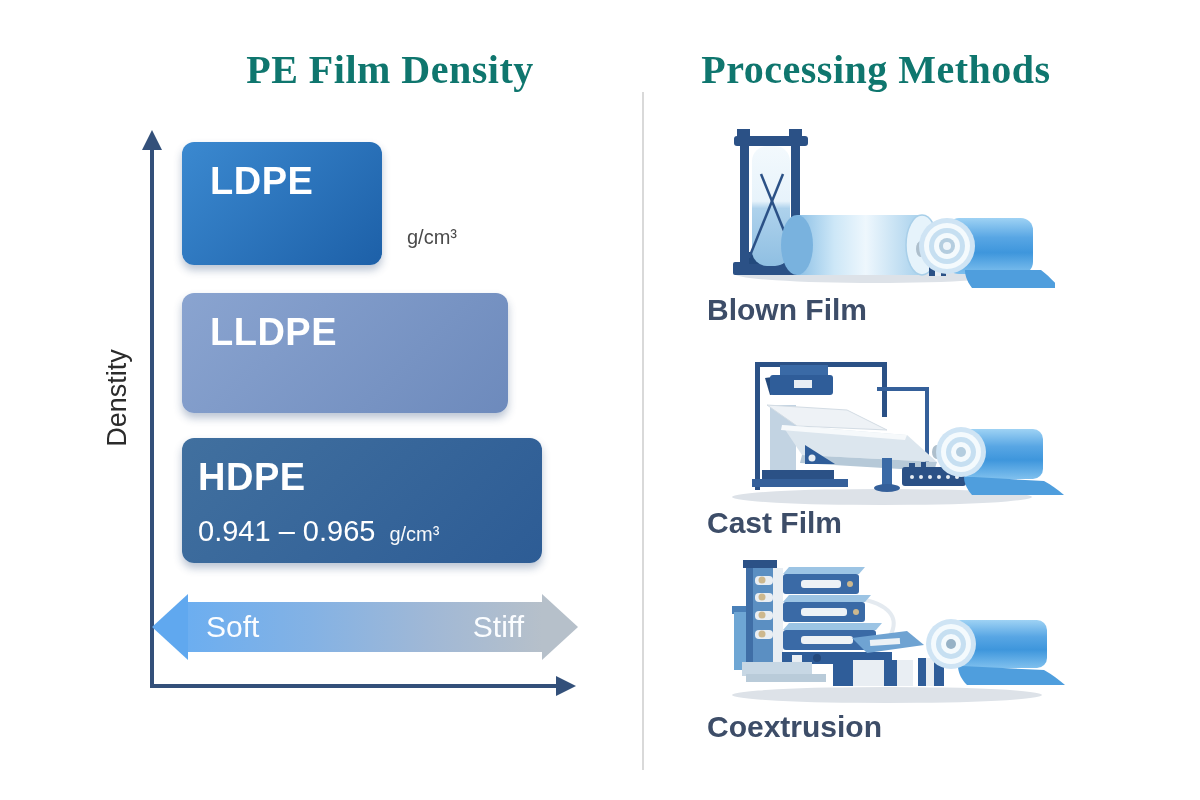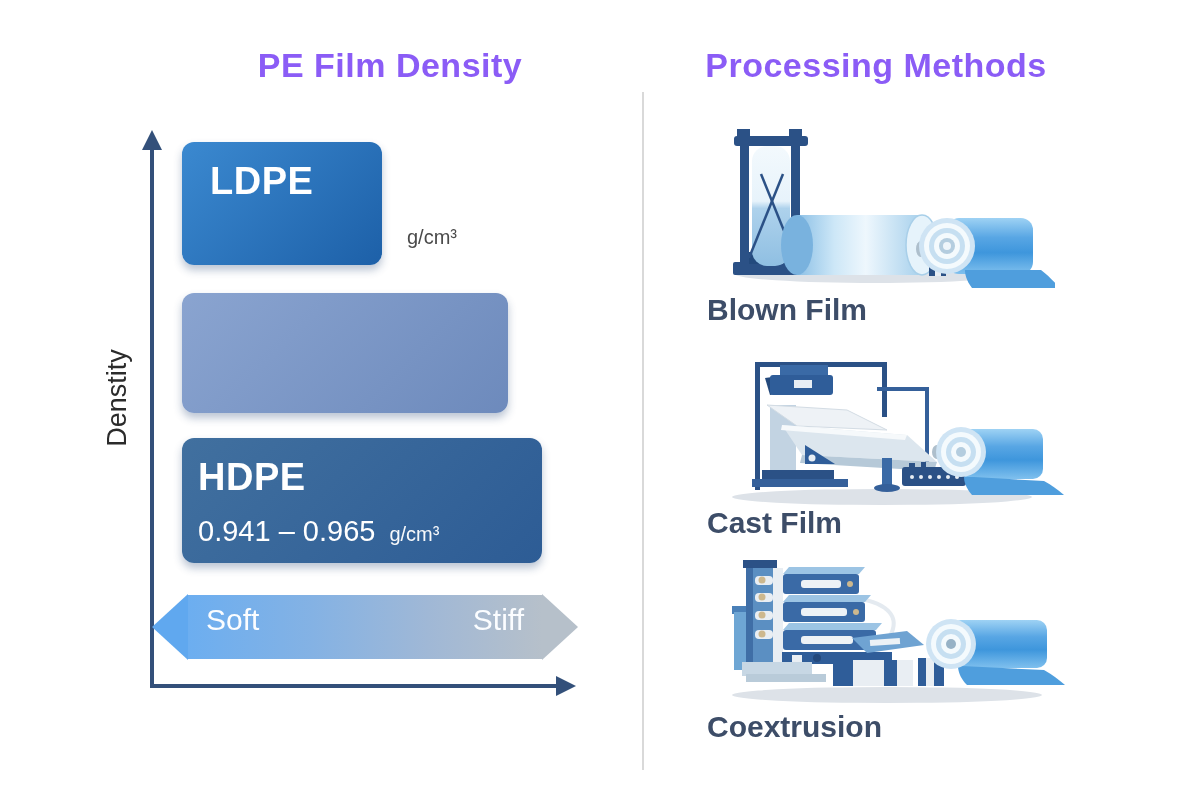--- a/index.html
+++ b/index.html
@@ -5,22 +5,22 @@
   html,body{margin:0;padding:0;}
   body{
     width:1200px;height:800px;position:relative;overflow:hidden;
     background:#ffffff;
     font-family:"Liberation Sans", sans-serif;
   }
   .abs{position:absolute;}
 
   
   .panel-title{
-    font-size:34px;font-weight:bold;color:#8b5cf6;
-    text-align:center;letter-spacing:.5px;
+    font-size:40px;font-weight:bold;color:#0f766e;
+    text-align:center;letter-spacing:.5px;font-family:Liberation Serif, serif;
   }
   #left-title{left:150px;top:46px;width:480px;}
   #right-title{left:646px;top:46px;width:460px;}
 
   
   #divider{left:642px;top:92px;width:2px;height:678px;background:#d9d9d9;}
 
   
   #axes-svg{left:130px;top:128px;}
   #y-axis-label{
@@ -44,21 +44,21 @@
   }
 
   
   #spectrum{left:152px;top:594px;width:426px;height:66px;display:flex;align-items:center;}
   #spectrum .head-left{
     width:0;height:0;
     border-top:33px solid transparent;border-bottom:33px solid transparent;
     border-right:36px solid #60a8ef;
   }
   #spectrum .bar{
-    flex:1;height:64px;
+    flex:1;height:50px;
     background:linear-gradient(90deg,#6caef0 0%,#84b2e4 35%,#a0b8d6 68%,#b6c0ca 100%);
     position:relative;
   }
   #spectrum .head-right{
     width:0;height:0;
     border-top:33px solid transparent;border-bottom:33px solid transparent;
     border-left:36px solid #b6c0ca;
   }
   .spectrum-label{
     position:absolute;top:0;height:50px;line-height:50px;
@@ -99,20 +99,21 @@
   </g>
 </svg>
 <div class="abs" id="y-axis-label">Denstity</div>
 
 <div class="density-card" id="card-ldpe" style="background: linear-gradient(135deg, rgb(59, 137, 208) 0%, rgb(29, 96, 168) 100%);">
   <div class="card-name">LDPE</div>
 </div>
 <div class="abs" id="ldpe-unit-outside">g/cm³</div>
 
 <div class="density-card" id="card-lldpe" style="background: linear-gradient(135deg, rgb(138, 164, 208) 0%, rgb(109, 138, 188) 100%);">
+  <div class="card-name">LLDPE</div>
 </div>
 
 <div class="density-card" id="card-hdpe" style="background: linear-gradient(135deg, rgb(65, 112, 159) 0%, rgb(45, 92, 149) 100%); padding-left: 16px;">
   <div class="card-name">HDPE</div>
   <div class="card-range"><span>0.941 – 0.965</span><span class="card-unit">g/cm³</span></div>
 </div>
 
 <div class="abs" id="spectrum">
   <div class="head-left"></div>
   <div class="bar">

